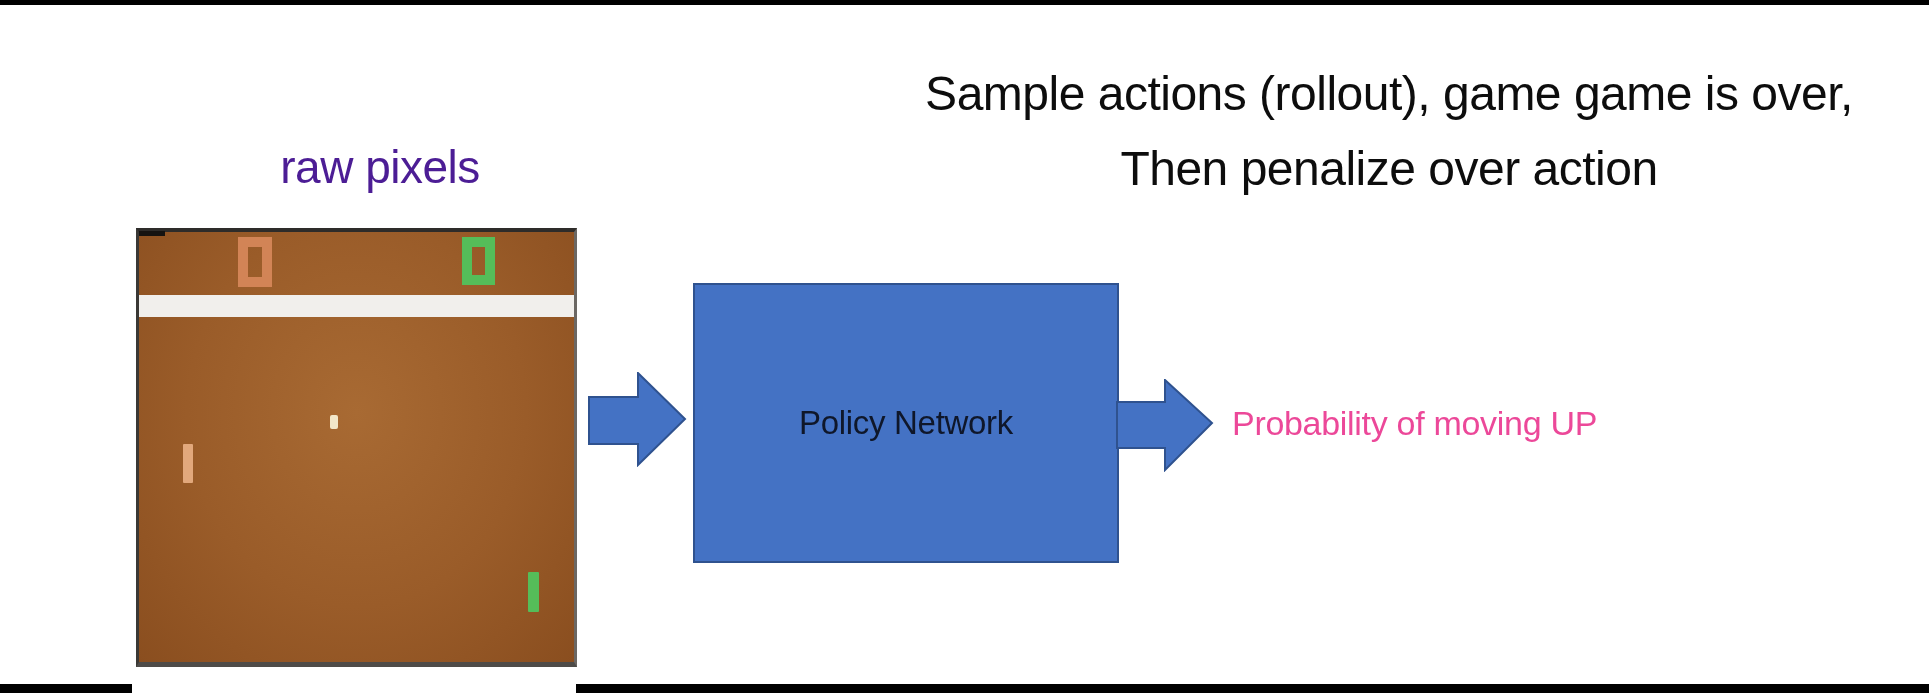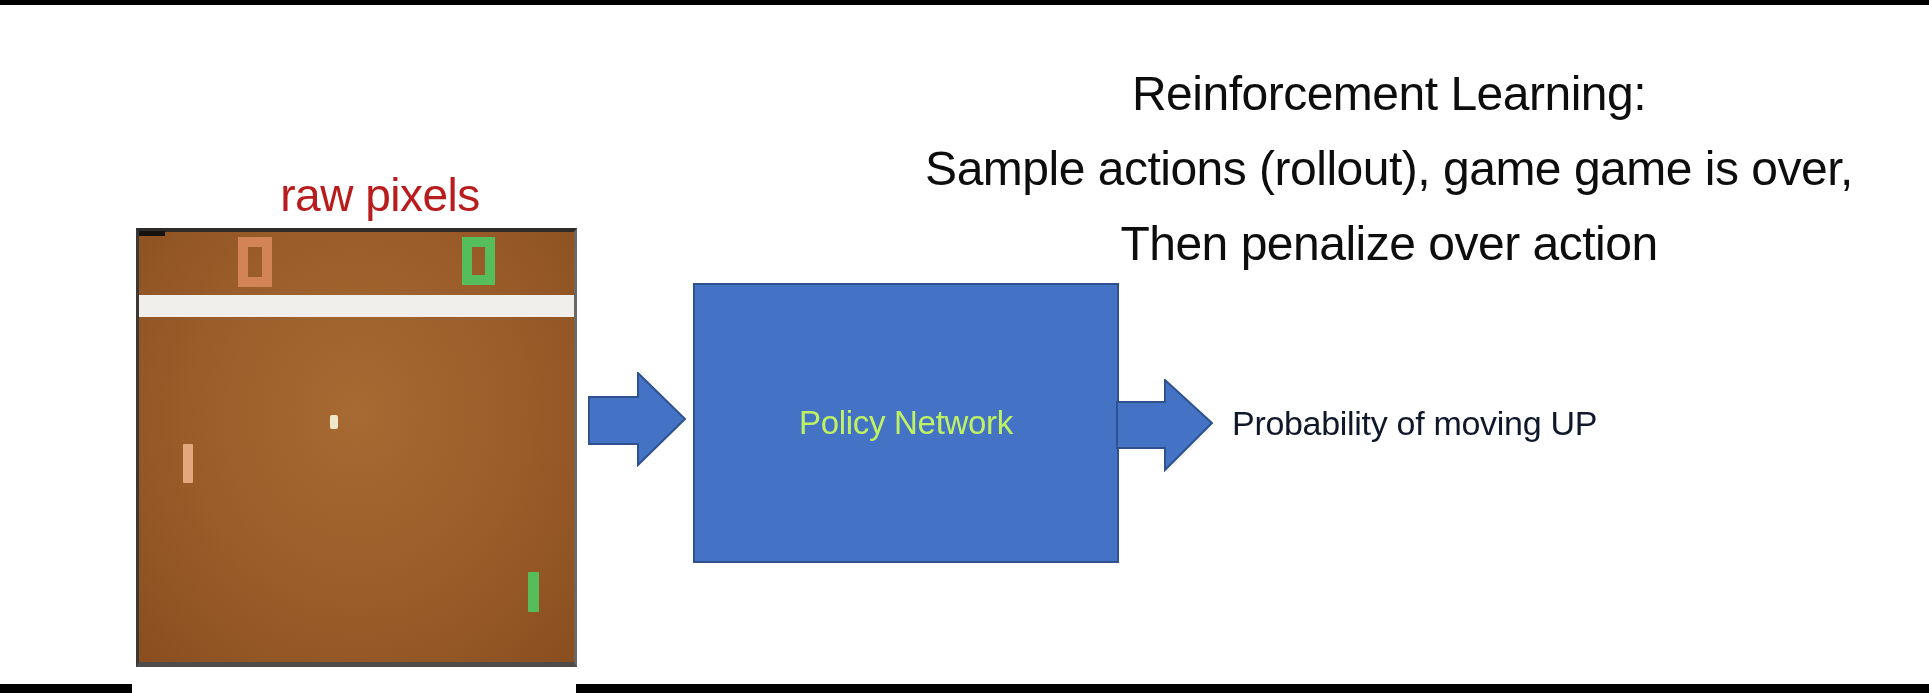--- a/index.html
+++ b/index.html
@@ -8,22 +8,22 @@
     background:#ffffff;
     font-family:"Liberation Sans",sans-serif;
   }
   
   .top-bar{position:absolute;left:0;top:0;width:1929px;height:5px;background:var(--bar-black);}
   .bottom-bar-left{position:absolute;left:0;top:684px;width:132px;height:9px;background:var(--bar-black);}
   .bottom-bar-right{position:absolute;left:576px;top:684px;width:1353px;height:9px;background:var(--bar-black);}
 
   
   .raw-pixels-label{
-    position:absolute;left:180px;top:168px;width:400px;
-    text-align:center;font-size:46px;color:#b91c1c;letter-spacing:-0.5px;
+    position:absolute;left:180px;top:140px;width:400px;
+    text-align:center;font-size:46px;color:#4c1d95;letter-spacing:-0.5px;
   }
 
   
   .pong{
     position:absolute;left:136px;top:228px;width:441px;height:439px;box-sizing:border-box;
     background:radial-gradient(ellipse at 50% 42%,var(--field-brown-light) 0%,var(--field-brown) 55%,var(--field-brown-dark) 100%);
     border-top:4px solid #2e2c2a;
     border-left:3px solid #3a3835;
     border-right:3px solid #6b6763;
     border-bottom:5px solid #4e4b48;
@@ -42,41 +42,40 @@
     position:absolute;left:848px;top:56px;width:1082px;
     text-align:center;font-size:48px;line-height:75px;letter-spacing:-0.5px;
     color:#0d0d0d;white-space:nowrap;
   }
 
   
   .policy-box{
     position:absolute;left:693px;top:283px;width:426px;height:280px;box-sizing:border-box;
     background:var(--ppt-blue);border:2px solid var(--ppt-blue-dark);
     display:flex;align-items:center;justify-content:center;
-    color:#bef264;font-size:33px;letter-spacing:-0.3px;
+    color:#0f172a;font-size:33px;letter-spacing:-0.3px;
   }
   .arrow-svg{position:absolute;}
   .arrow-left-svg{left:588px;top:372px;}
   .arrow-right-svg{left:1116px;top:379px;}
   .arrow-shape{fill:var(--ppt-blue);stroke:var(--ppt-blue-dark);stroke-width:2;stroke-linejoin:miter;}
 
   .output-label{
     position:absolute;left:1232px;top:404px;
-    font-size:34px;color:#0f172a;letter-spacing:-0.3px;white-space:nowrap;
+    font-size:34px;color:#ec4899;letter-spacing:-0.3px;white-space:nowrap;
   }
 </style>
 </head>
 <body>
 
 <div class="top-bar"></div>
 <div class="bottom-bar-left"></div>
 <div class="bottom-bar-right"></div>
 
 <div class="rl-title">
-  <div>Reinforcement Learning:</div>
   <div>Sample actions (rollout), game game is over,</div>
   <div>Then penalize over action</div>
 </div>
 
 <div class="raw-pixels-label">raw pixels</div>
 
 <div class="pong" aria-label="Atari Pong game frame">
   <div class="notch"></div>
   <div class="score score-left" aria-label="0"></div>
   <div class="score score-right" aria-label="0"></div>

